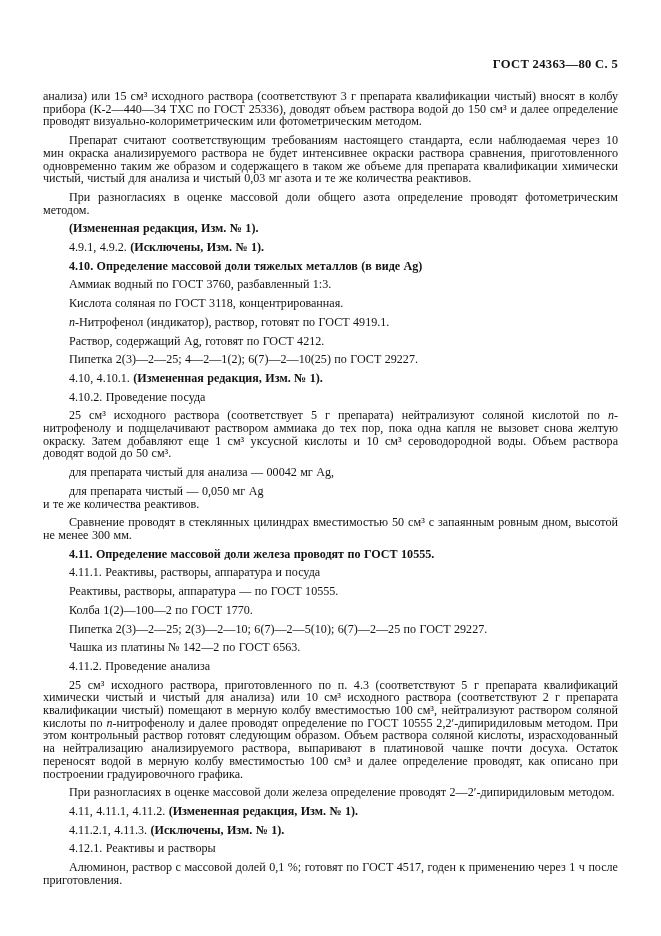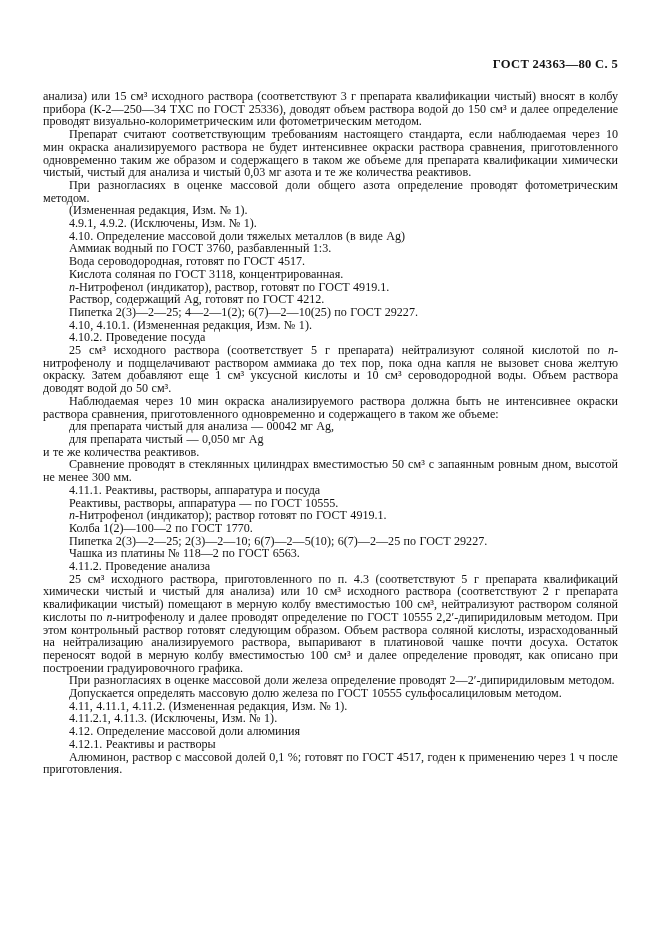--- a/index.html
+++ b/index.html
@@ -32,60 +32,56 @@
     width: 575px;
     font-size: 12.1px;
     line-height: 12.7px;
     text-align: justify;
     word-spacing: 0.4px;
   }
   .doc-body p {
     margin: 0;
     padding: 0;
   }
-  p.indent { text-indent: 26px; }
+  p.indent { text-indent: 26px; margin-top: 6px; }
   p.noindent { text-indent: 0; }
-  .b { font-weight: normal; }
+  .b { font-weight: bold; }
   .i { font-style: italic; }
 </style>
 </head>
 <body>
 
 <div class="page">
   <div class="page-header">ГОСТ 24363—80 С. 5</div>
   <div class="doc-body" id="doc-body">
-      <p class="noindent"><span>анализа) или 15 см³ исходного раствора (соответствуют 3 г препарата квалификации чистый) вносят в колбу прибора (К-2—250—34 ТХС по ГОСТ 25336), доводят объем раствора водой до 150 см³ и далее определение проводят визуально-колориметрическим или фотометрическим методом.</span></p>
+      <p class="noindent"><span>анализа) или 15 см³ исходного раствора (соответствуют 3 г препарата квалификации чистый) вносят в колбу прибора (К-2—440—34 ТХС по ГОСТ 25336), доводят объем раствора водой до 150 см³ и далее определение проводят визуально-колориметрическим или фотометрическим методом.</span></p>
       <p class="indent"><span>Препарат считают соответствующим требованиям настоящего стандарта, если наблюдаемая через 10 мин окраска анализируемого раствора не будет интенсивнее окраски раствора сравнения, приготовленного одновременно таким же образом и содержащего в таком же объеме для препарата квалификации химически чистый, чистый для анализа и чистый 0,03 мг азота и те же количества реактивов.</span></p>
       <p class="indent"><span>При разногласиях в оценке массовой доли общего азота определение проводят фотометрическим методом.</span></p>
       <p class="indent"><span class="b">(Измененная редакция, Изм. № 1).</span></p>
       <p class="indent"><span>4.9.1, 4.9.2. </span><span class="b">(Исключены, Изм. № 1).</span></p>
       <p class="indent"><span class="b">4.10. Определение массовой доли тяжелых металлов (в виде Ag)</span></p>
       <p class="indent"><span>Аммиак водный по ГОСТ 3760, разбавленный 1:3.</span></p>
-      <p class="indent"><span>Вода сероводородная, готовят по ГОСТ 4517.</span></p>
       <p class="indent"><span>Кислота соляная по ГОСТ 3118, концентрированная.</span></p>
       <p class="indent"><span class="i">п</span><span>-Нитрофенол (индикатор), раствор, готовят по ГОСТ 4919.1.</span></p>
       <p class="indent"><span>Раствор, содержащий Ag, готовят по ГОСТ 4212.</span></p>
       <p class="indent"><span>Пипетка 2(3)—2—25; 4—2—1(2); 6(7)—2—10(25) по ГОСТ 29227.</span></p>
       <p class="indent"><span>4.10, 4.10.1. </span><span class="b">(Измененная редакция, Изм. № 1).</span></p>
       <p class="indent"><span>4.10.2. Проведение посуда</span></p>
       <p class="indent"><span>25 см³ исходного раствора (соответствует 5 г препарата) нейтрализуют соляной кислотой по </span><span class="i">п</span><span>-нитрофенолу и подщелачивают раствором аммиака до тех пор, пока одна капля не вызовет снова желтую окраску. Затем добавляют еще 1 см³ уксусной кислоты и 10 см³ сероводородной воды. Объем раствора доводят водой до 50 см³.</span></p>
-      <p class="indent"><span>Наблюдаемая через 10 мин окраска анализируемого раствора должна быть не интенсивнее окраски раствора сравнения, приготовленного одновременно и содержащего в таком же объеме:</span></p>
       <p class="indent"><span>для препарата чистый для анализа — 00042 мг Ag,</span></p>
       <p class="indent"><span>для препарата чистый — 0,050 мг Ag</span></p>
       <p class="noindent"><span>и те же количества реактивов.</span></p>
       <p class="indent"><span>Сравнение проводят в стеклянных цилиндрах вместимостью 50 см³ с запаянным ровным дном, высотой не менее 300 мм.</span></p>
+      <p class="indent"><span class="b">4.11. Определение массовой доли железа проводят по ГОСТ 10555.</span></p>
       <p class="indent"><span>4.11.1. Реактивы, растворы, аппаратура и посуда</span></p>
       <p class="indent"><span>Реактивы, растворы, аппаратура — по ГОСТ 10555.</span></p>
-      <p class="indent"><span class="i">п</span><span>-Нитрофенол (индикатор); раствор готовят по ГОСТ 4919.1.</span></p>
       <p class="indent"><span>Колба 1(2)—100—2 по ГОСТ 1770.</span></p>
       <p class="indent"><span>Пипетка 2(3)—2—25; 2(3)—2—10; 6(7)—2—5(10); 6(7)—2—25 по ГОСТ 29227.</span></p>
-      <p class="indent"><span>Чашка из платины № 118—2 по ГОСТ 6563.</span></p>
+      <p class="indent"><span>Чашка из платины № 142—2 по ГОСТ 6563.</span></p>
       <p class="indent"><span>4.11.2. Проведение анализа</span></p>
       <p class="indent"><span>25 см³ исходного раствора, приготовленного по п. 4.3 (соответствуют 5 г препарата квалификаций химически чистый и чистый для анализа) или 10 см³ исходного раствора (соответствуют 2 г препарата квалификации чистый) помещают в мерную колбу вместимостью 100 см³, нейтрализуют раствором соляной кислоты по </span><span class="i">п</span><span>-нитрофенолу и далее проводят определение по ГОСТ 10555 2,2′-дипиридиловым методом. При этом контрольный раствор готовят следующим образом. Объем раствора соляной кислоты, израсходованный на нейтрализацию анализируемого раствора, выпаривают в платиновой чашке почти досуха. Остаток переносят водой в мерную колбу вместимостью 100 см³ и далее определение проводят, как описано при построении градуировочного графика.</span></p>
       <p class="indent"><span>При разногласиях в оценке массовой доли железа определение проводят 2—2′-дипиридиловым методом.</span></p>
-      <p class="indent"><span>Допускается определять массовую долю железа по ГОСТ 10555 сульфосалициловым методом.</span></p>
       <p class="indent"><span>4.11, 4.11.1, 4.11.2. </span><span class="b">(Измененная редакция, Изм. № 1).</span></p>
       <p class="indent"><span>4.11.2.1, 4.11.3. </span><span class="b">(Исключены, Изм. № 1).</span></p>
-      <p class="indent"><span class="b">4.12. Определение массовой доли алюминия</span></p>
       <p class="indent"><span>4.12.1. Реактивы и растворы</span></p>
       <p class="indent"><span>Алюминон, раствор с массовой долей 0,1 %; готовят по ГОСТ 4517, годен к применению через 1 ч после приготовления.</span></p>
     </div>
 </div>
 
 </body></html>

